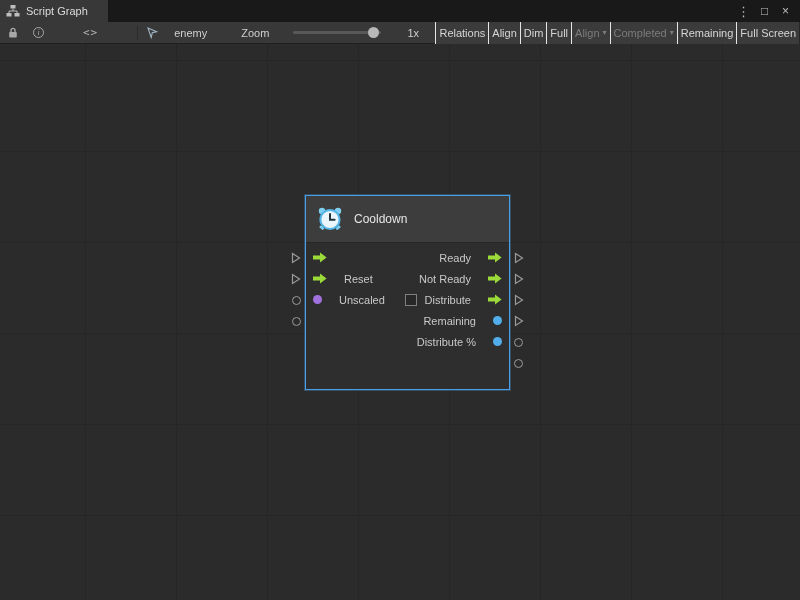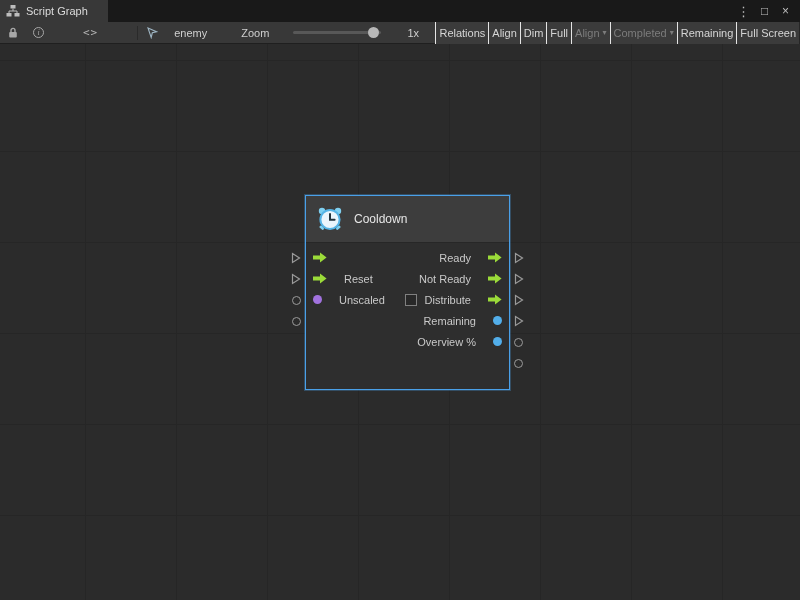--- a/index.html
+++ b/index.html
@@ -203,21 +203,21 @@
           <div class="port in"></div>
           <div class="port out value">
             <span>Remaining</span>
             <span class="dot blue"></span>
           </div>
         </div>
 
         <div class="prow">
           <div class="port in"></div>
           <div class="port out value">
-            <span>Overview %</span>
+            <span>Distribute %</span>
             <span class="dot blue"></span>
           </div>
         </div>
 
       </div>
 
       <svg class="conn" style="left:-15px;top:56px" width="10" height="12">
           <path d="M1.5 1.5 L8.5 6 L1.5 10.5 Z" fill="none" stroke="#9a9a9a" stroke-width="1.2"></path>
         </svg>
       <svg class="conn" style="left:-15px;top:77px" width="10" height="12">

